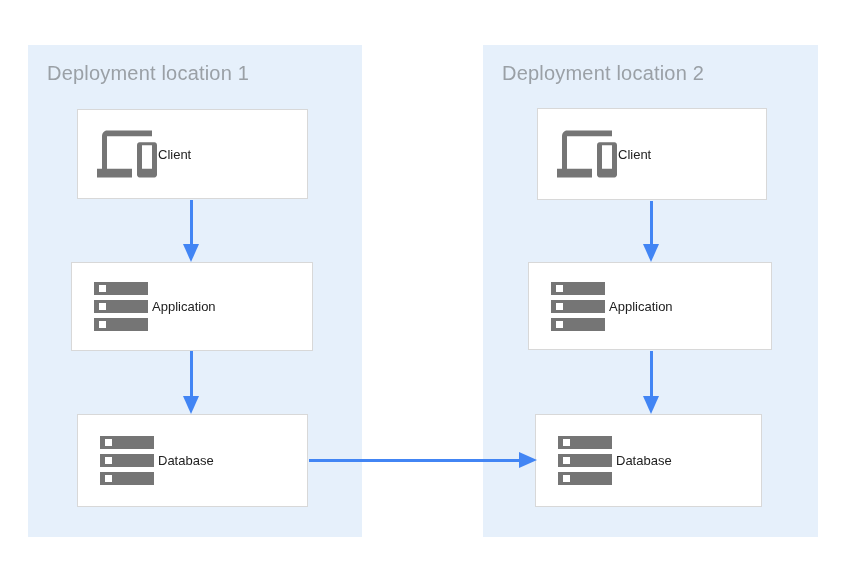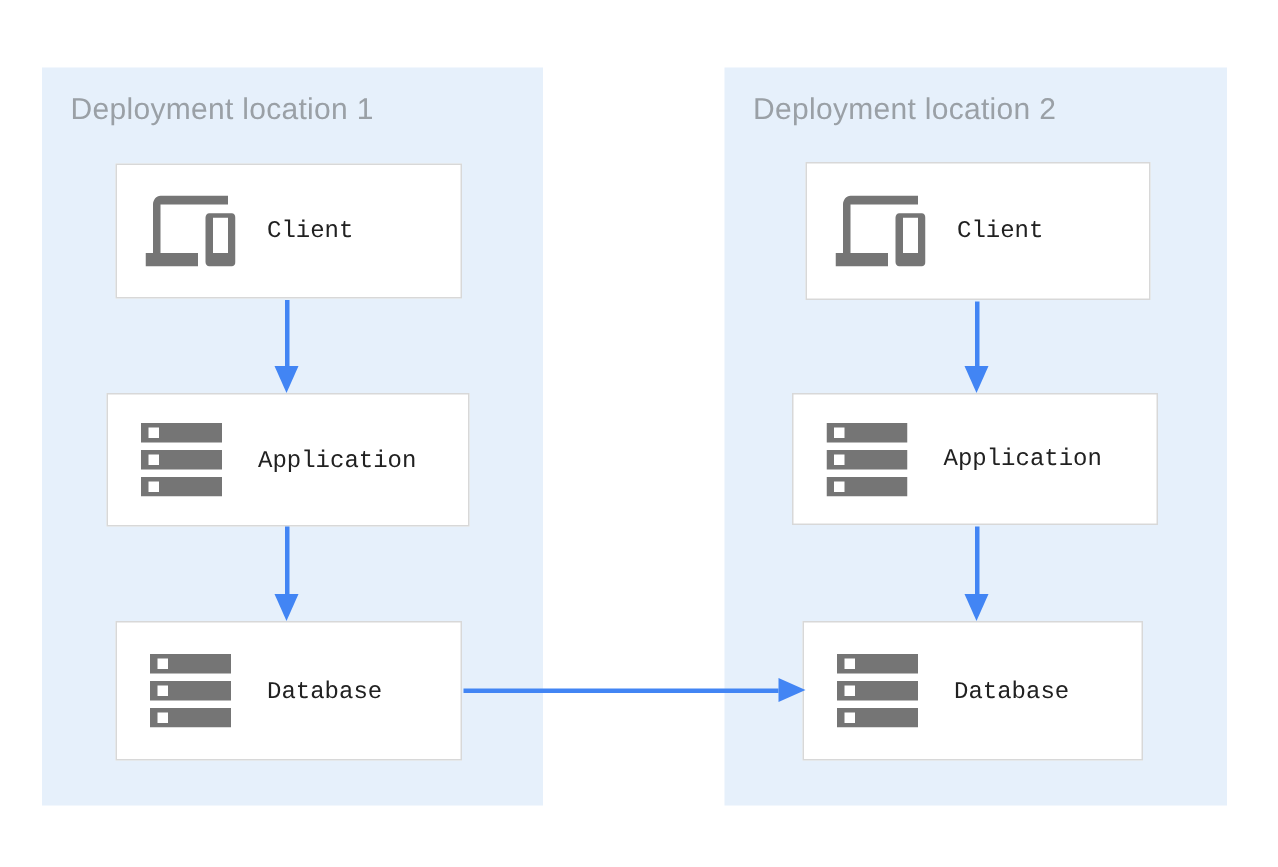--- a/index.html
+++ b/index.html
@@ -54,25 +54,23 @@
   .zone-2 .n-database{left:52px;top:369px;width:227px;height:93px;}
   .icon{
     width:62px;
     display:flex;
     justify-content:center;
     align-items:center;
     color:var(--icon);
     flex:0 0 62px;
   }
   .node-label{
-    margin-left:20px;
-    font-size:16px;
+    font-size:13px;
     color:var(--node-label);
     white-space:nowrap;
-    font-family:Liberation Mono, monospace;
   }
   
   .arrow{position:absolute;}
   .vline{position:absolute;width:3px;background:var(--arrow);}
   .hline{position:absolute;height:3px;background:var(--arrow);}
   .head-down{
     position:absolute;width:0;height:0;
     border-left:8px solid transparent;
     border-right:8px solid transparent;
     border-top:18px solid var(--arrow);

